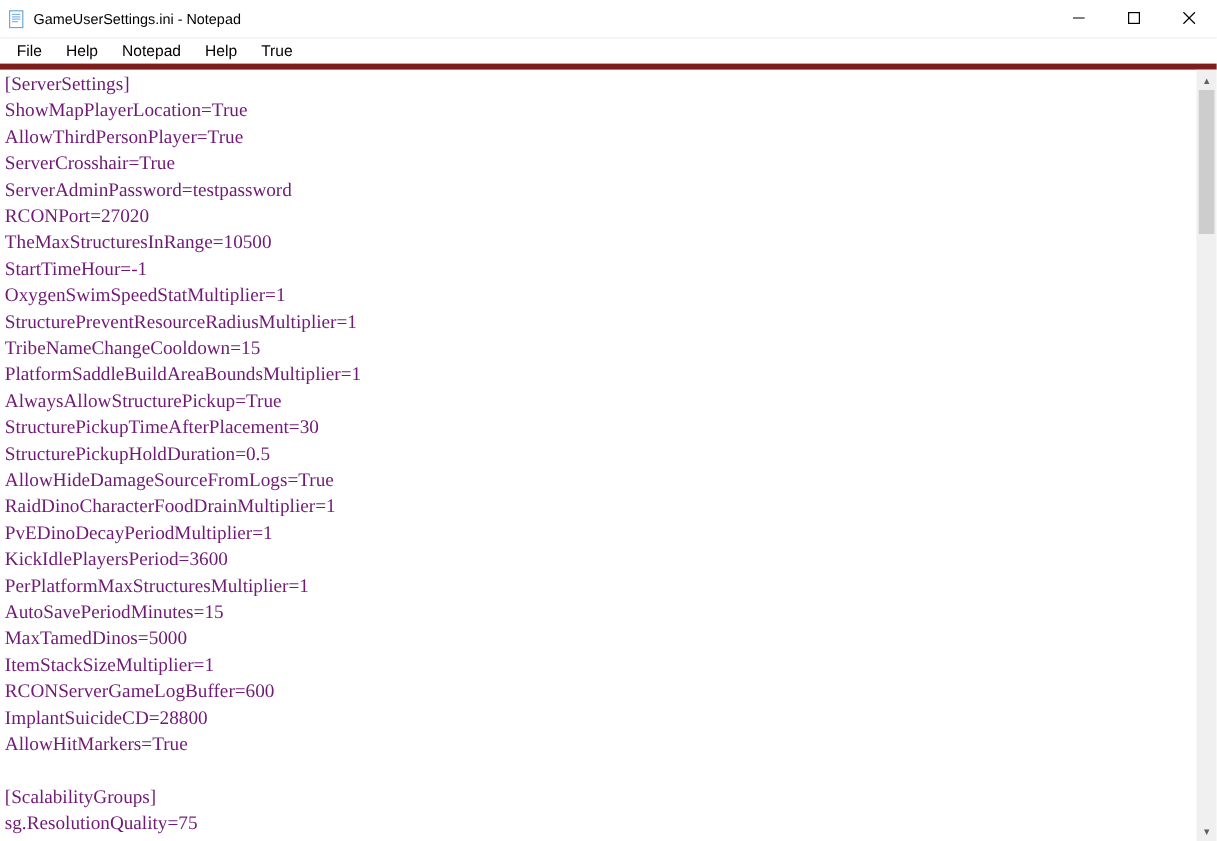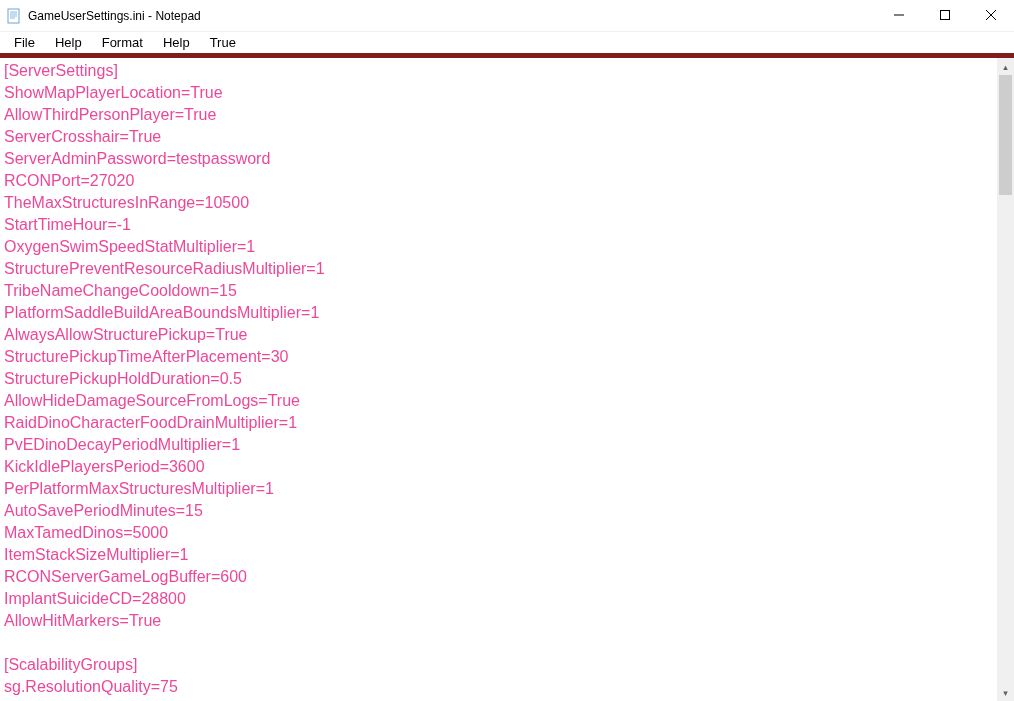--- a/index.html
+++ b/index.html
@@ -65,24 +65,24 @@
       cursor: pointer;
     }
     .content-area {
       flex: 1;
       display: flex;
       overflow: hidden;
     }
     .text-content {
       flex: 1;
       padding: 2px 4px;
-      font-family: Liberation Sans, sans-serif;
+      font-family: Liberation Serif, serif;
       font-size: 16px;
       line-height: 22px;
-      color: #ec4899;
+      color: #701a75;
       white-space: pre;
       overflow: hidden;
     }
     .scrollbar {
       width: 17px;
       background: #f0f0f0;
       position: relative;
     }
     .scroll-thumb {
       position: absolute;
@@ -138,21 +138,21 @@
           <line x1="0" y1="0" x2="10" y2="10" stroke="#000" stroke-width="1"></line>
           <line x1="10" y1="0" x2="0" y2="10" stroke="#000" stroke-width="1"></line>
         </svg>
     </div>
   </div>
 </div>
 
 <div class="menubar">
   <div class="menu-item">File</div>
   <div class="menu-item">Help</div>
-  <div class="menu-item">Format</div>
+  <div class="menu-item">Notepad</div>
   <div class="menu-item">Help</div>
   <div class="menu-item">True</div>
 </div>
 
 <div class="content-area">
   <div class="text-content" id="text-content">[ServerSettings]
 ShowMapPlayerLocation=True
 AllowThirdPersonPlayer=True
 ServerCrosshair=True
 ServerAdminPassword=testpassword

